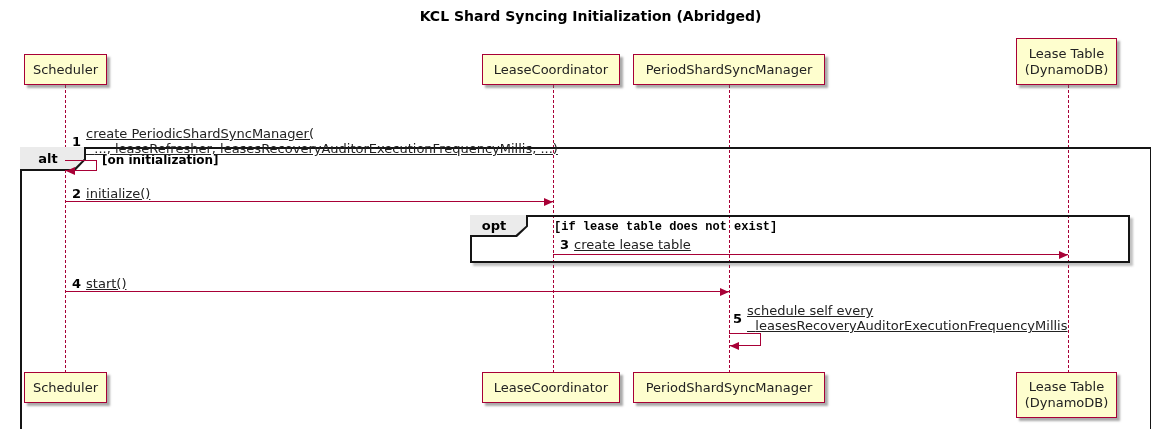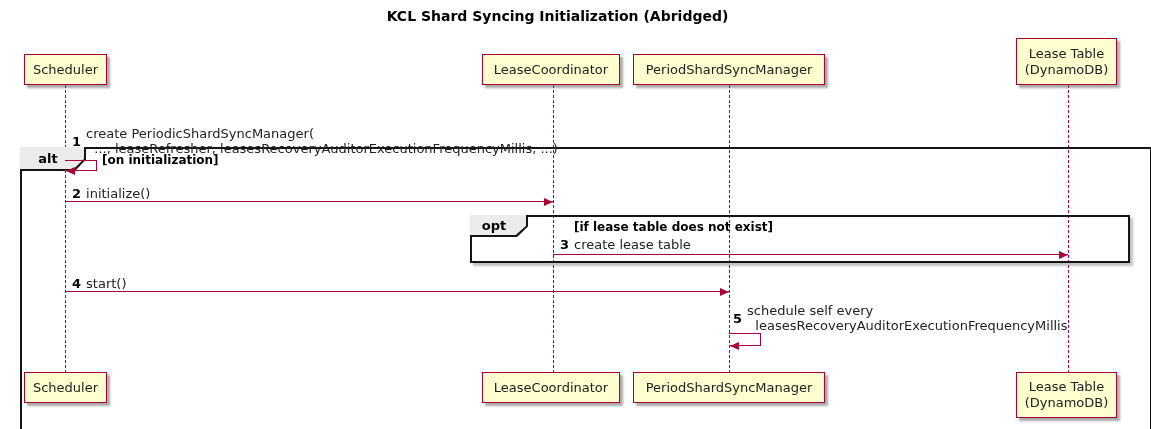--- a/index.html
+++ b/index.html
@@ -9,21 +9,21 @@
     --frame-border:#151515;
   }
   html,body{margin:0;padding:0;background:#ffffff;}
   #canvas{
     position:relative;width:1151px;height:429px;background:#ffffff;
     font-family:"DejaVu Sans","Liberation Sans",sans-serif;
     color:#111;overflow:hidden;
   }
   .title{
     position:absolute;left:0;top:8px;width:1115px;text-align:center;
-    font-size:14px;font-weight:bold;color:#000;
+    font-size:14px;font-weight:bold;color:#000;padding-left:33px;
   }
   .lifeline{
     position:absolute;width:0;top:85px;height:288px;
     border-left:1px dashed var(--accent);
   }
   .actor{
     position:absolute;box-sizing:border-box;
     background:var(--actor-fill);border:1.5px solid var(--accent);
     display:flex;align-items:center;justify-content:center;text-align:center;
     font-size:13px;line-height:16px;color:#222;padding:0 1px;
@@ -49,21 +49,21 @@
   }
   .guard{
     position:absolute;font-size:12px;font-weight:bold;color:#000;line-height:17px;
     white-space:pre;
   }
   .msg{
     position:absolute;display:flex;align-items:center;gap:5px;
     font-size:13px;line-height:15px;color:#222;
   }
   .msg .num{font-weight:bold;color:#000;}
-  .msg .txt{white-space:pre-wrap;}
+  .msg .txt{white-space:pre-wrap;text-decoration:underline;}
   .arrow{position:absolute;height:0;border-top:1px solid var(--accent);}
   .arrow .head-right{
     position:absolute;right:0;top:-4.5px;width:0;height:0;
     border-top:4px solid transparent;border-bottom:4px solid transparent;
     border-left:9px solid var(--accent);
   }
   .selfmsg{
     position:absolute;box-sizing:border-box;
     border:1px solid var(--accent);border-left:none;
   }
@@ -99,21 +99,21 @@
     </div>
     <div class="guard" style="left:80px;top:3px;">[on initialization]</div>
   </div>
 
   <div class="frame" style="left:470px;top:215px;width:660px;height:48px;padding-left:16px;">
     <div class="pent" style="width:58px;height:22px;">
       <div class="pent-bg"></div>
       <div class="pent-fg"></div>
       <div class="pent-label">opt</div>
     </div>
-    <div class="guard" style="left:102px;top:2px;">[if lease table does not exist]</div>
+    <div class="guard" style="left:82px;top:2px;font-family:Liberation Mono, monospace;">[if lease table does not exist]</div>
   </div>
 
   <div class="msg" style="left:72px;top:126px;">
     <span class="num">1</span>
     <span class="txt">create PeriodicShardSyncManager(
   ..., leaseRefresher, leasesRecoveryAuditorExecutionFrequencyMillis, ...)</span>
   </div>
   <div class="selfmsg" style="left:65px;top:160px;width:32px;height:11px;"></div>
   <div class="head-left" style="left:66px;top:167px;"></div>
 

